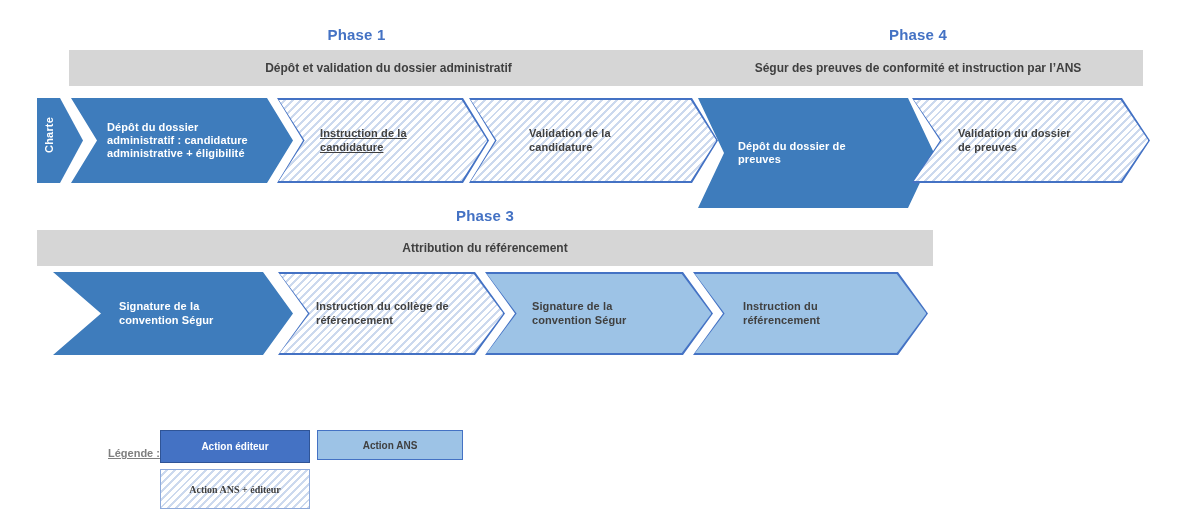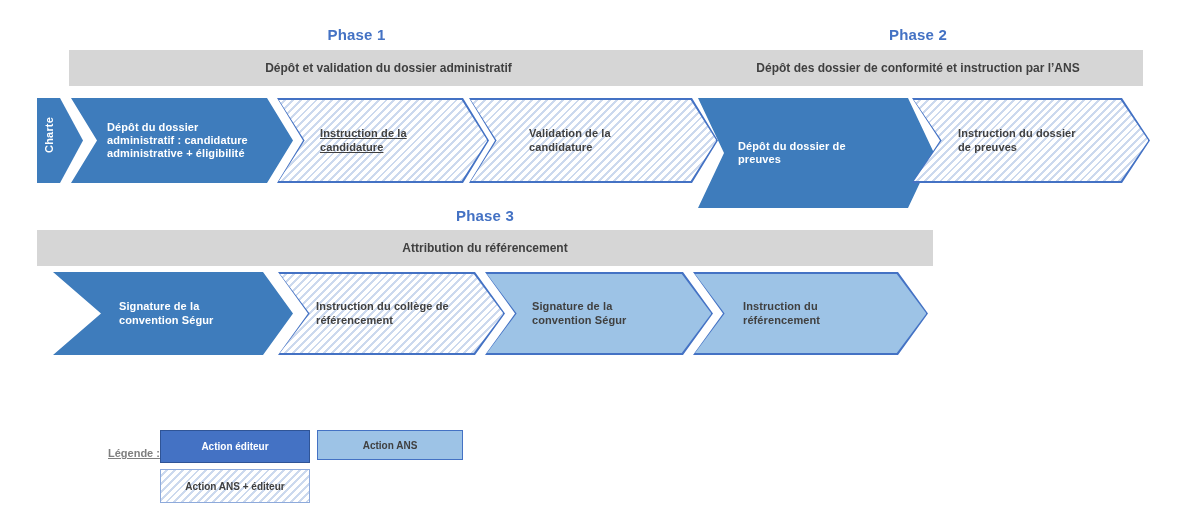--- a/index.html
+++ b/index.html
@@ -129,25 +129,25 @@
     border: 1.5px solid #8EAADB;
     color: #404040;
   }
 </style>
 </head>
 <body>
 
 <div id="canvas">
 
   <div class="phase-title" style="left:37px; top:26px; width:639px;">Phase 1</div>
-  <div class="phase-title" style="left:693px; top:26px; width:450px;">Phase 2</div>
+  <div class="phase-title" style="left:693px; top:26px; width:450px;">Phase 4</div>
   <div class="phase-title" style="left:37px; top:207px; width:896px;">Phase 3</div>
 
   <div class="banner" style="left:37px; top:50px; width:639px;margin-left:32px;">Dépôt et validation du dossier administratif</div>
-  <div class="banner" style="left:693px; top:50px; width:450px;">Dépôt des dossier de conformité et instruction par l’ANS</div>
+  <div class="banner" style="left:693px; top:50px; width:450px;">Ségur des preuves de conformité et instruction par l’ANS</div>
   <div class="banner" style="left:37px; top:230px; width:896px;">Attribution du référencement</div>
 
   <div class="chev" style="left:37px; top:98px; width:46px; height:85px; --d:23px;">
     <div class="border-layer shape-start fill-editor"></div>
     <div class="charte-lbl">
         <span>Charte</span>
       </div>
   </div>
 
   <div class="chev" style="left:71px; top:98px; width:222px; height:85px; --d:26px;">
@@ -173,21 +173,21 @@
 
   <div class="chev" style="left:698px; top:98px; width:236px; height:110px; --d:26px;">
     <div class="border-layer shape-mid fill-editor"></div>
     <div class="lbl lbl-light" style="padding-left:40px;">Dépôt du dossier de
 preuves</div>
   </div>
 
   <div class="chev" style="left:912px; top:98px; width:238px; height:85px; --d:28px;">
     <div class="border-layer shape-mid fill-border"></div>
     <div class="fill-layer shape-mid fill-hatch"></div>
-    <div class="lbl lbl-dark" style="padding-left:46px;">Instruction du dossier
+    <div class="lbl lbl-dark" style="padding-left:46px;">Validation du dossier
 de preuves</div>
   </div>
 
   <div class="chev" style="left:53px; top:272px; width:240px; height:83px; --d:30px; --dn:48px;">
     <div class="border-layer shape-deep fill-editor"></div>
     <div class="lbl lbl-light" style="padding-left:66px;">Signature de la
 convention Ségur</div>
   </div>
 
   <div class="chev" style="left:278px; top:272px; width:227px; height:83px; --d:30px;">
@@ -210,15 +210,15 @@
     <div class="lbl lbl-dark" style="padding-left:50px;">Instruction du
 référencement</div>
   </div>
 
   <div class="legend-label" style="left:93px; top:447px;">Légende :</div>
 
   <div class="legend-box legend-ans" style="left:317px; top:430px; width:146px; height:30px;">Action ANS</div>
 
   <div class="legend-box legend-editor" style="left:160px; top:430px; width:150px; height:33px;">Action éditeur</div>
 
-  <div class="legend-box legend-hatch" style="left:160px; top:469px; width:150px; height:34px;">Action ANS + éditeur</div>
+  <div class="legend-box legend-hatch" style="left:160px; top:469px; width:150px; height:40px;font-family:Liberation Serif, serif;">Action ANS + éditeur</div>
 
 </div>
 
 </body></html>

